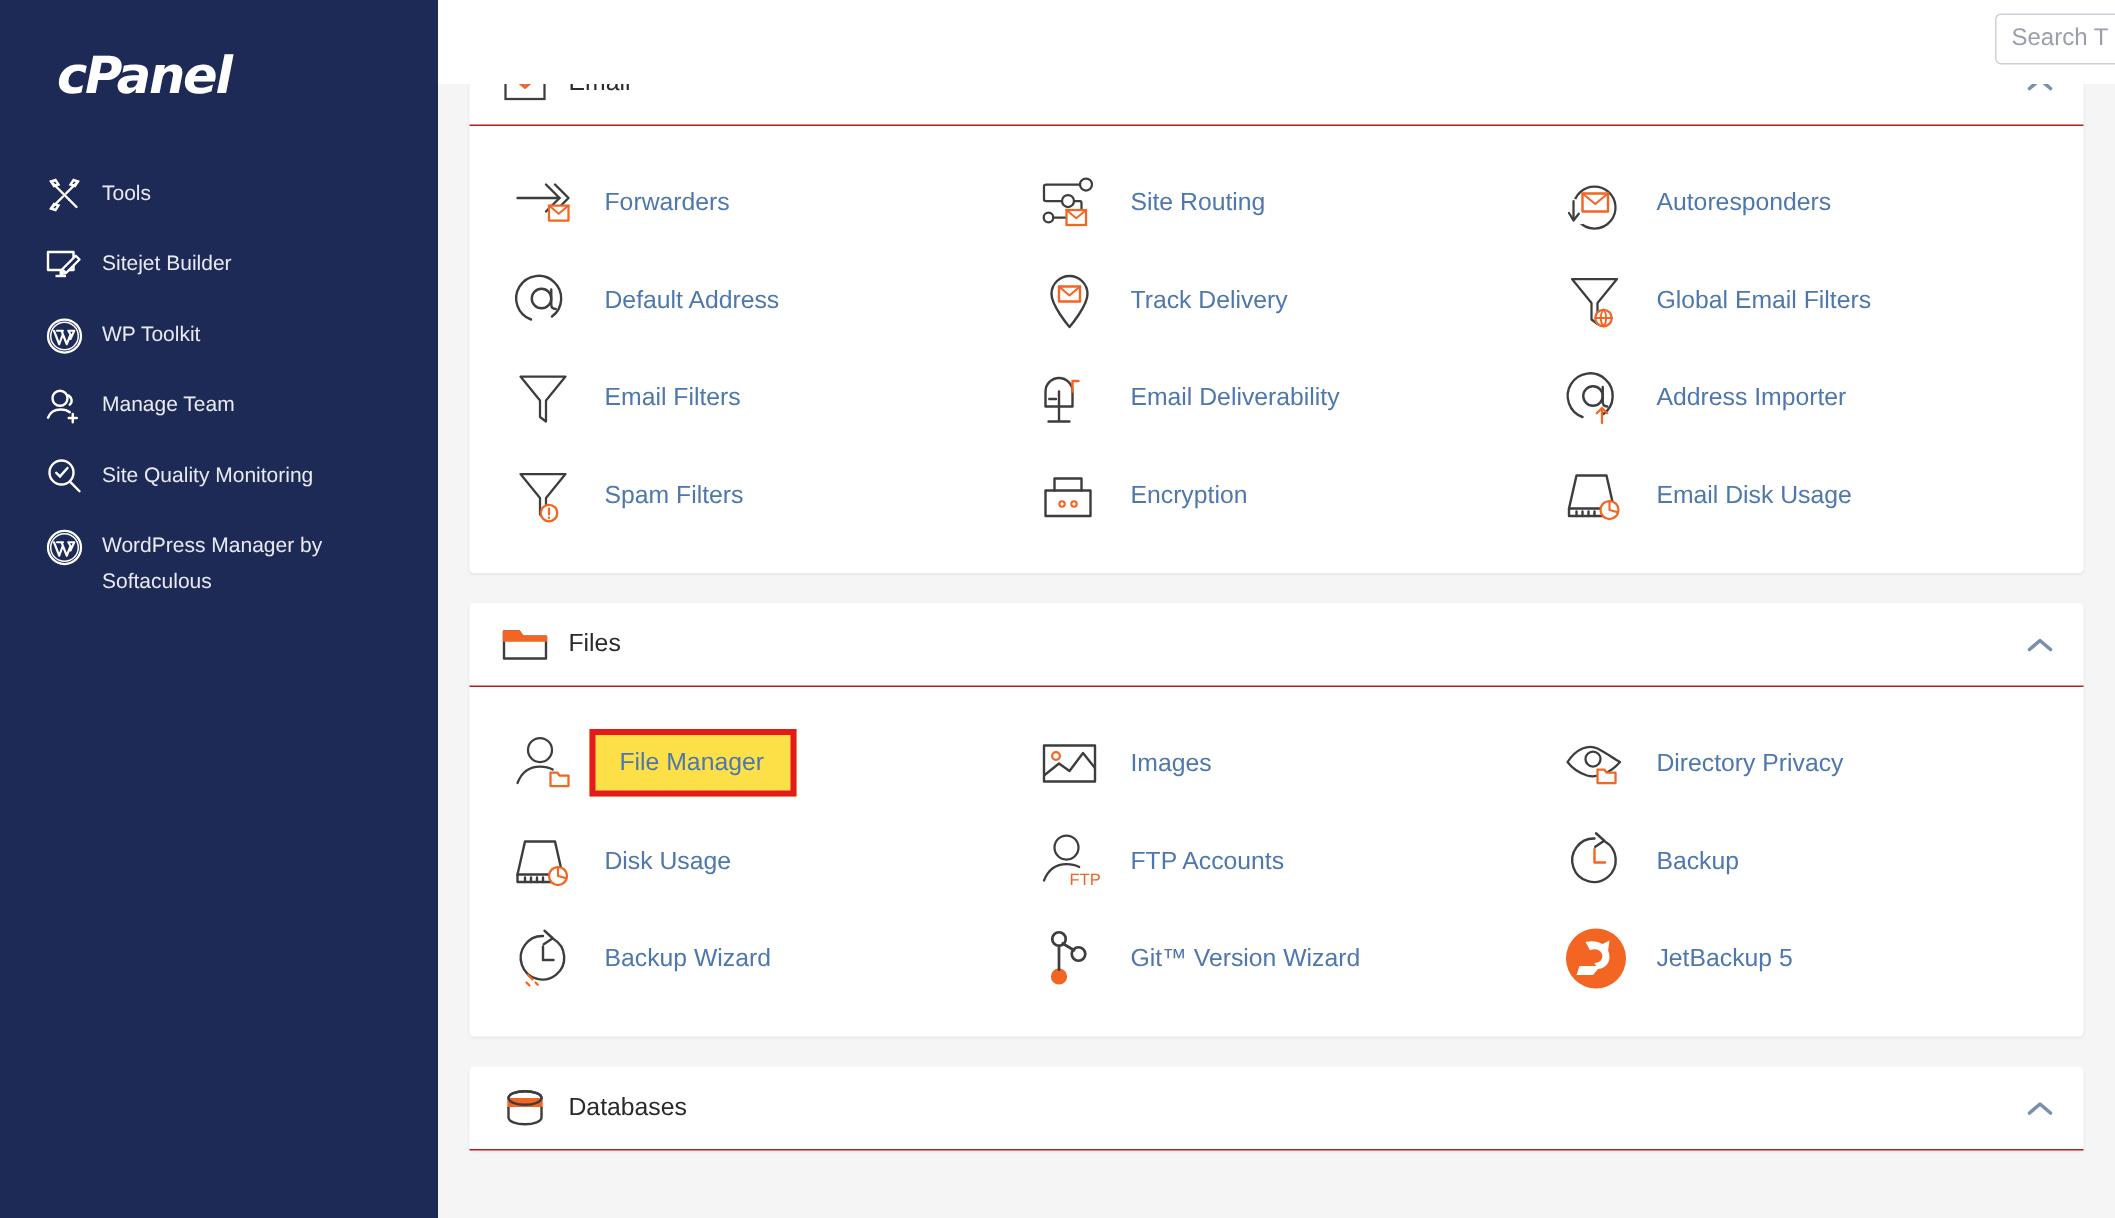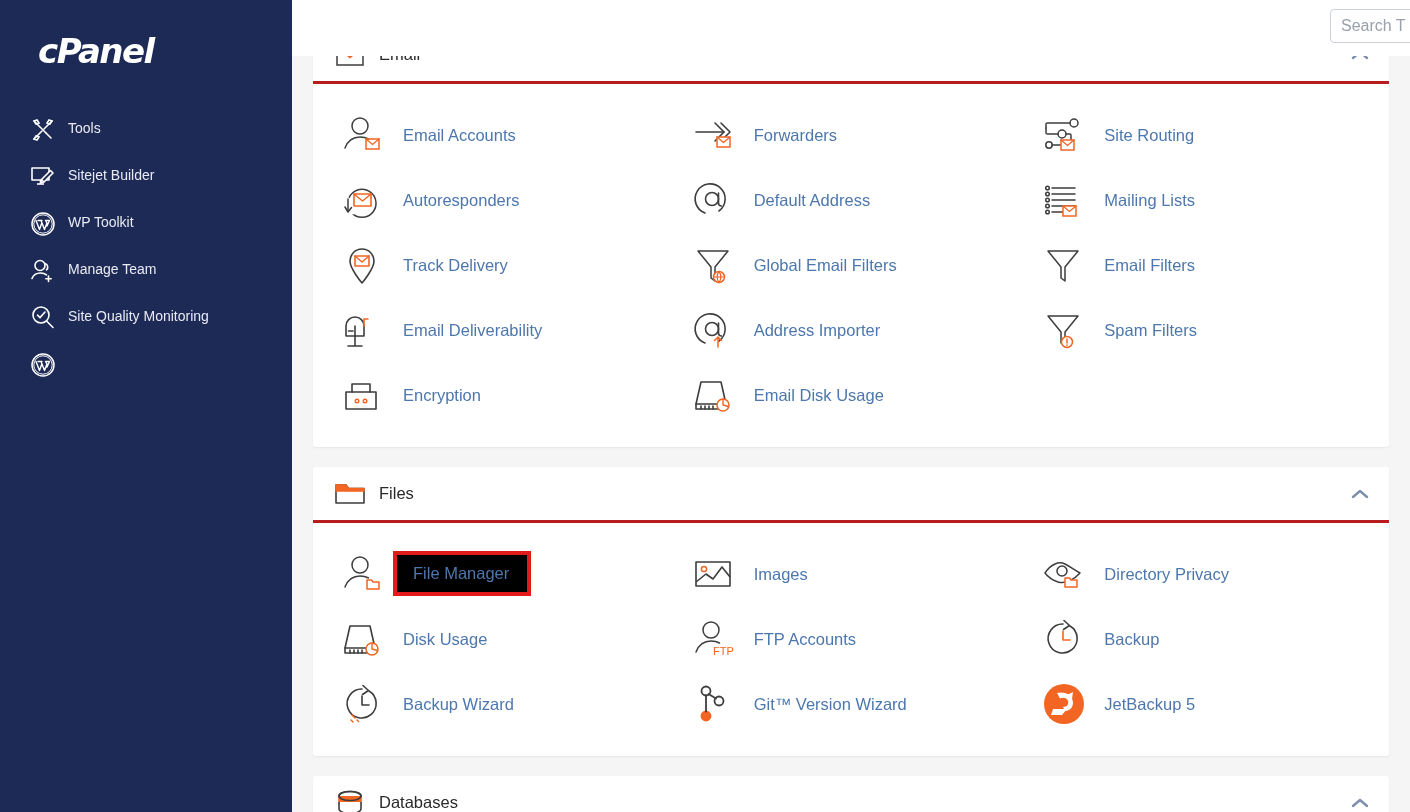--- a/index.html
+++ b/index.html
@@ -100,21 +100,21 @@
     border-radius: 3px;
     box-shadow: 0 1px 2px rgba(0,0,0,0.06);
     margin-bottom: 20px;
   }
   .card-head {
     height: 56px;
     display: flex;
     align-items: center;
     padding: 0 18px 0 20px;
     position: relative;
-    border-bottom: 3px solid #b91c1c;
+    border-bottom: 1px solid #b91c1c;
   }
   .card-head-ico {
     width: 34px; height: 30px;
     display: flex; align-items: center; justify-content: center;
     margin-right: 12px;
   }
   .card-title {
     font-size: 16.5px;
     color: #2a2a2a;
   }
@@ -151,21 +151,21 @@
     color: #4d77ad;
     line-height: 20px;
     padding-left: 12px;
     white-space: nowrap;
   }
   .tile.highlight .tile-label-box {
     border: 4px solid #e31b1b;
     padding: 8px 18px 9px 16px;
     margin-left: 2px;
     display: inline-block;
-    background: #000000;
+    background: #fde047;
   }
   .tile.highlight .tile-label { padding-left: 0; }
 
   
   .card.clipped-top { margin-top: -28px; }
   .card.clipped-top .card-head { height: 56px; }
 
   svg { display: block; overflow: visible; }
 </style>
 </head>
@@ -242,20 +242,21 @@
       </div>
 
       <div class="nav-item">
         <span class="nav-ico">
           <svg width="26" height="26" viewBox="0 0 26 26" fill="none" stroke="#ffffff" stroke-width="1.5">
             <circle cx="13" cy="13" r="11"></circle>
             <circle cx="13" cy="13" r="9.2" stroke-width="1"></circle>
             <path d="M6 9.5 L9.5 18.5 L11.8 12 M11 9.5 L14.5 18.5 L17 12 L15.5 9.5 M8 9.5 L12 9.5 M15.5 9.5 L19.5 9.5 L17 15" stroke-width="1.4" stroke-linecap="round" stroke-linejoin="round"></path>
           </svg>
         </span>
+        <span class="nav-label">WordPress Manager by Softaculous</span>
       </div>
 
     </nav>
   </aside>
 
   <section class="main">
 
     <div class="topbar">
       <div class="search-wrap">
         <input class="search-input" type="text" placeholder="Search T" style="">
@@ -274,31 +275,20 @@
           </span>
           <span class="card-title">Email</span>
           <span class="chevron">
             <svg width="20" height="12" viewBox="0 0 20 12" fill="none" stroke="#7d8fae" stroke-width="2.4" stroke-linecap="round" stroke-linejoin="round">
               <path d="M3 9 L10 3 L17 9"></path>
             </svg>
           </span>
         </div>
         <div class="card-body">
 
-          <div class="tile">
-            <span class="tile-ico">
-              <svg width="42" height="40" viewBox="0 0 42 40" fill="none" stroke="#3d3d3d" stroke-width="1.5" stroke-linecap="round">
-                <circle cx="18" cy="11" r="8"></circle>
-                <path d="M3 33 C6 25 12 22 18 22 C21 22 24 22.6 26.5 24"></path>
-                <rect x="24" y="24" width="13" height="10" stroke="#f26522" stroke-width="1.5"></rect>
-                <path d="M24 24 L30.5 29.5 L37 24" stroke="#f26522" stroke-width="1.3"></path>
-              </svg>
-            </span>
-            <span class="tile-label">Email Accounts</span>
-          </div>
 
           <div class="tile">
             <span class="tile-ico">
               <svg width="42" height="40" viewBox="0 0 42 40" fill="none" stroke="#3d3d3d" stroke-width="1.6" stroke-linecap="round" stroke-linejoin="round">
                 <path d="M3 17 L31 17"></path>
                 <path d="M22 8 L31 17 L22 26"></path>
                 <path d="M28 8 L37 17 L28 26"></path>
                 <rect x="24" y="22" width="13" height="10" stroke="#f26522" stroke-width="1.5" fill="#fff"></rect>
                 <path d="M24 22 L30.5 27.5 L37 22" stroke="#f26522" stroke-width="1.3"></path>
               </svg>
@@ -341,39 +331,20 @@
             <span class="tile-ico">
               <svg width="42" height="40" viewBox="0 0 42 40" fill="none" stroke="#3d3d3d" stroke-width="1.6" stroke-linecap="round">
                 <path d="M26 31 A15 15 0 1 0 12 33"></path>
                 <circle cx="19" cy="19" r="6.5"></circle>
                 <path d="M25.5 13 L25.5 23 Q25.5 26 28.5 26"></path>
               </svg>
             </span>
             <span class="tile-label">Default Address</span>
           </div>
 
-          <div class="tile">
-            <span class="tile-ico">
-              <svg width="42" height="40" viewBox="0 0 42 40" fill="none" stroke="#3d3d3d" stroke-width="1.5" stroke-linecap="round">
-                <circle cx="4.5" cy="8" r="1.8"></circle>
-                  <path d="M9 8 L32 8"></path>
-                <circle cx="4.5" cy="14" r="1.8"></circle>
-                  <path d="M9 14 L32 14"></path>
-                <circle cx="4.5" cy="20" r="1.8"></circle>
-                  <path d="M9 20 L32 20"></path>
-                <circle cx="4.5" cy="26" r="1.8"></circle>
-                  <path d="M9 26 L32 26"></path>
-                <circle cx="4.5" cy="32" r="1.8"></circle>
-                  <path d="M9 32 L20 32"></path>
-                <rect x="20" y="26" width="13" height="10" stroke="#f26522" stroke-width="1.5" fill="#fff"></rect>
-                <path d="M20 26 L26.5 31.5 L33 26" stroke="#f26522" stroke-width="1.3"></path>
-              </svg>
-            </span>
-            <span class="tile-label">Mailing Lists</span>
-          </div>
 
           <div class="tile">
             <span class="tile-ico">
               <svg width="42" height="40" viewBox="0 0 42 40" fill="none" stroke="#3d3d3d" stroke-width="1.6" stroke-linecap="round" stroke-linejoin="round">
                 <path d="M20 38 C20 38 32 24 32 16 A12 12 0 1 0 8 16 C8 24 20 38 20 38 Z"></path>
                 <rect x="13" y="11" width="14" height="10" stroke="#f26522" stroke-width="1.6" fill="#fff"></rect>
                 <path d="M13 11 L20 17 L27 11" stroke="#f26522" stroke-width="1.4"></path>
               </svg>
             </span>
             <span class="tile-label">Track Delivery</span>

